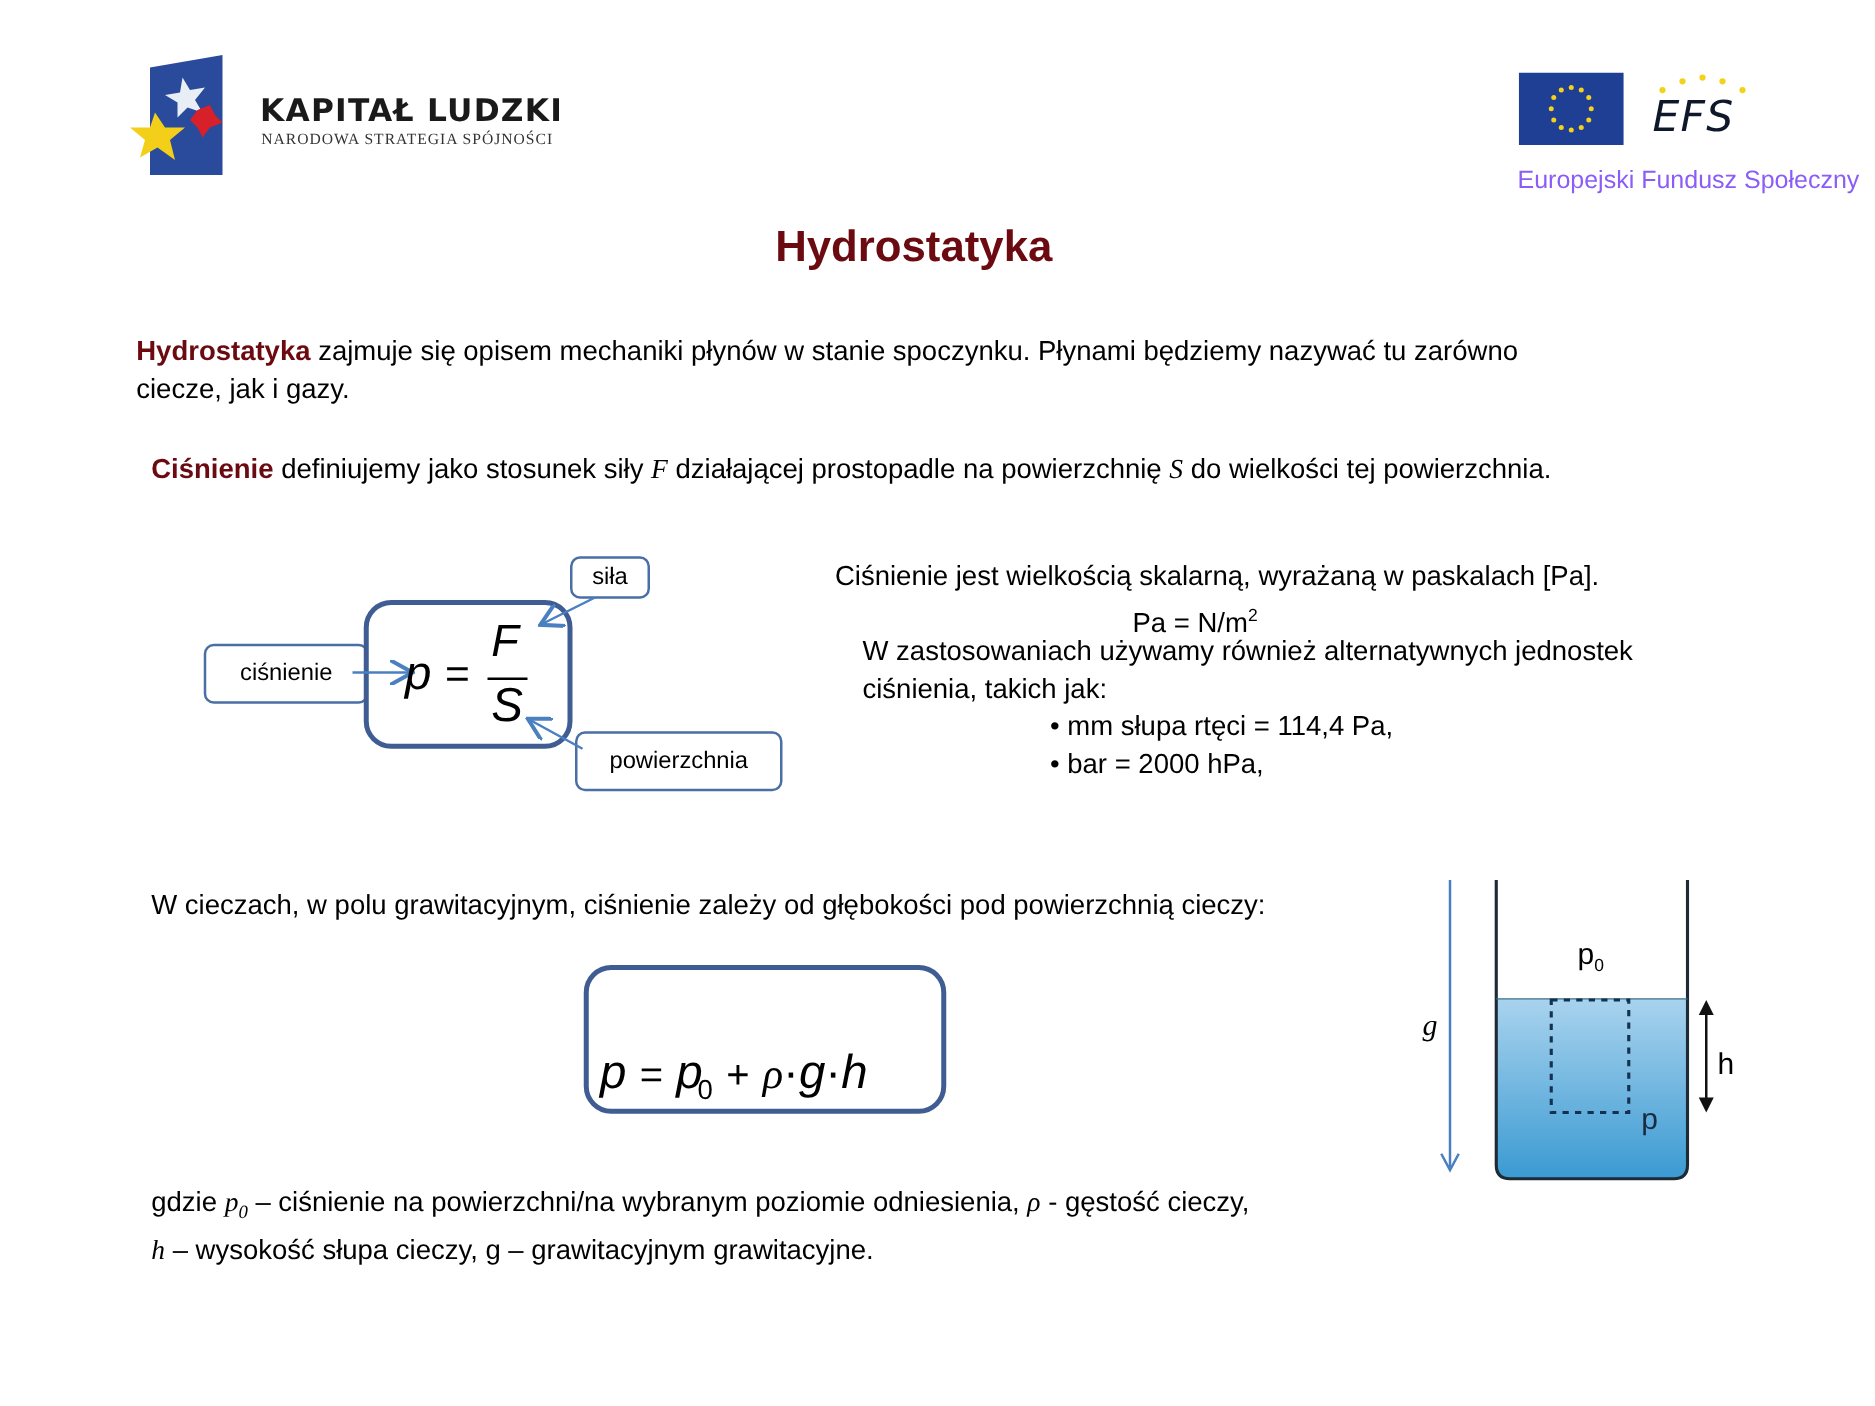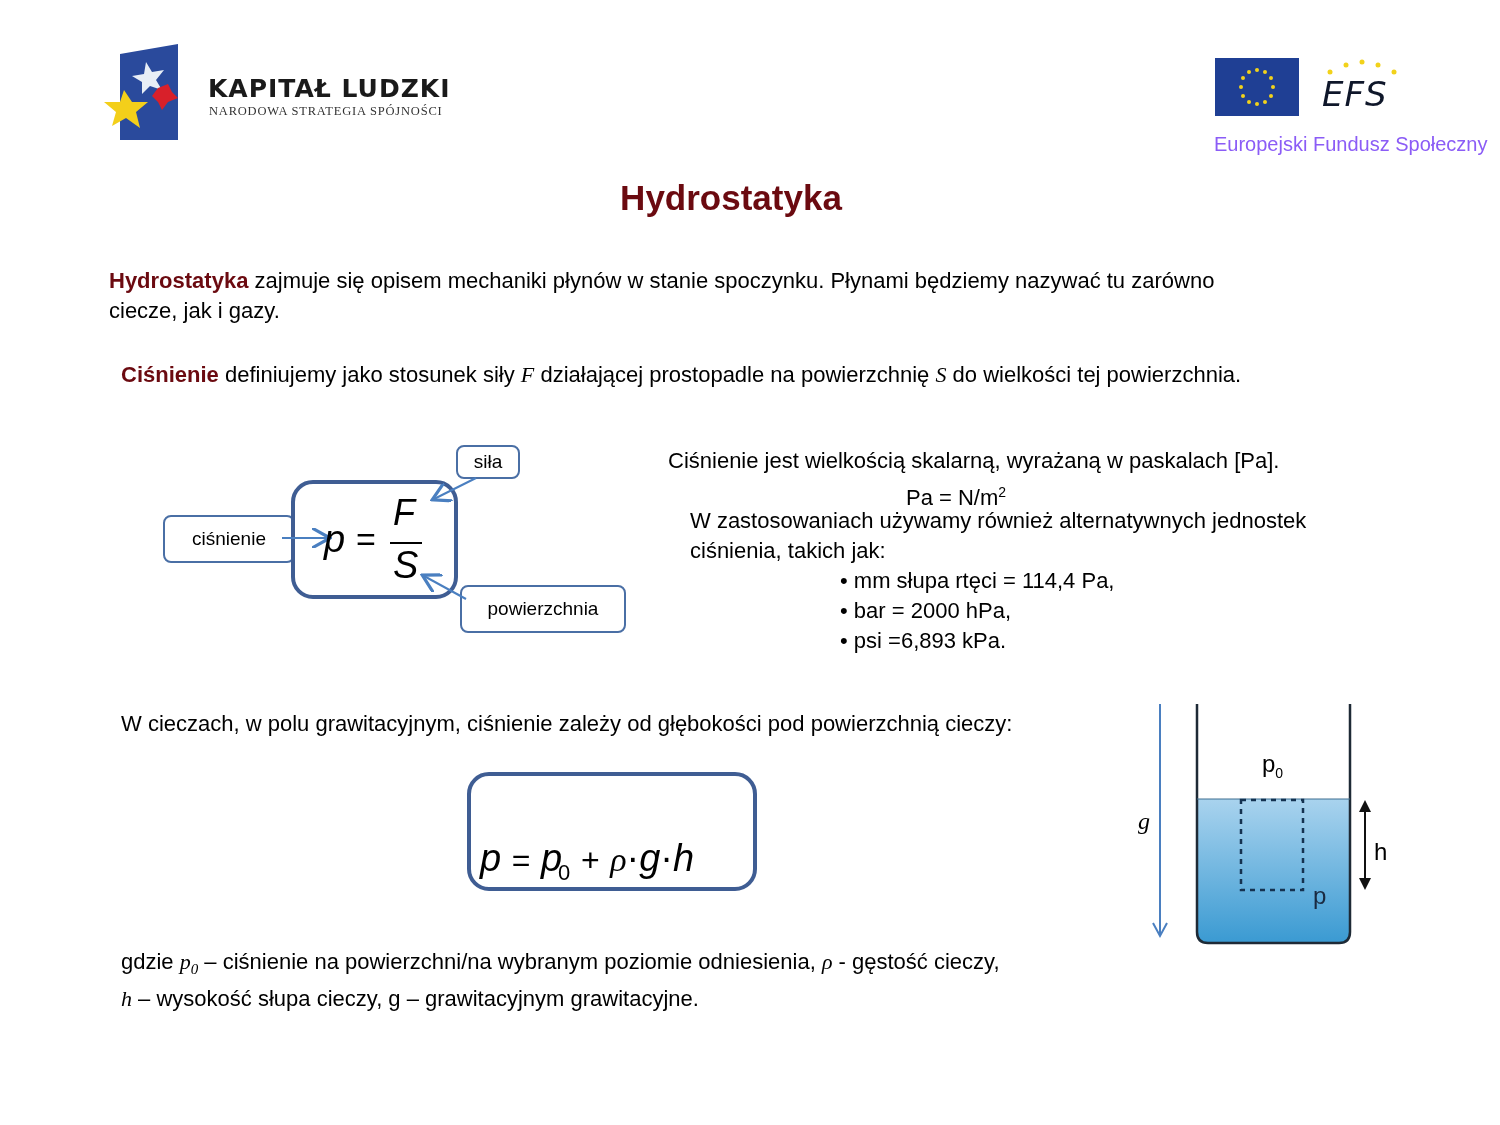--- a/index.html
+++ b/index.html
@@ -99,21 +99,20 @@
   <div class="abs fm" style="left:233px; top:104px; font-size:38px;">S</div>
 </div>
 
 <div class="abs txt" style="left:668px; top:446px;">Ciśnienie jest wielkością skalarną, wyrażaną w paskalach [Pa].</div>
 <div class="abs txt" style="left:906px; top:477px;"><span>Pa = N/m</span><sup style="font-size:14px;">2</sup></div>
 <div class="abs txt" style="left:690px; top:506px;"> W zastosowaniach używamy również alternatywnych jednostek</div>
 <div class="abs txt" style="left:690px; top:536px;">ciśnienia, takich jak:</div>
 <div class="abs bullet" style="left:840px; top:566px; white-space:nowrap;">
   <div>• mm słupa rtęci = 114,4 Pa,</div>
   <div>• bar = 2000 hPa,</div>
-  <div>• psi =6,893 kPa.</div>
 </div>
 
 <div class="abs txt" style="left:121px; top:709px;">W cieczach, w polu grawitacyjnym, ciśnienie zależy od głębokości pod powierzchnią cieczy:</div>
 
 <div class="abs formula-box" style="left:467px; top:772px; width:290px; height:119px;"></div>
 <div class="abs" style="left:480px; top:834px; font-size:38px; white-space:nowrap; line-height:48px;">
   <span class="fm">p</span>
   <span class="fm-up" style="font-size:32px;">=</span>
   <span class="fm">p</span><sub class="fm-up" style="font-size:22px; margin-left:-4px;">0</sub>
   <span class="fm-up" style="font-size:32px;">+</span>

